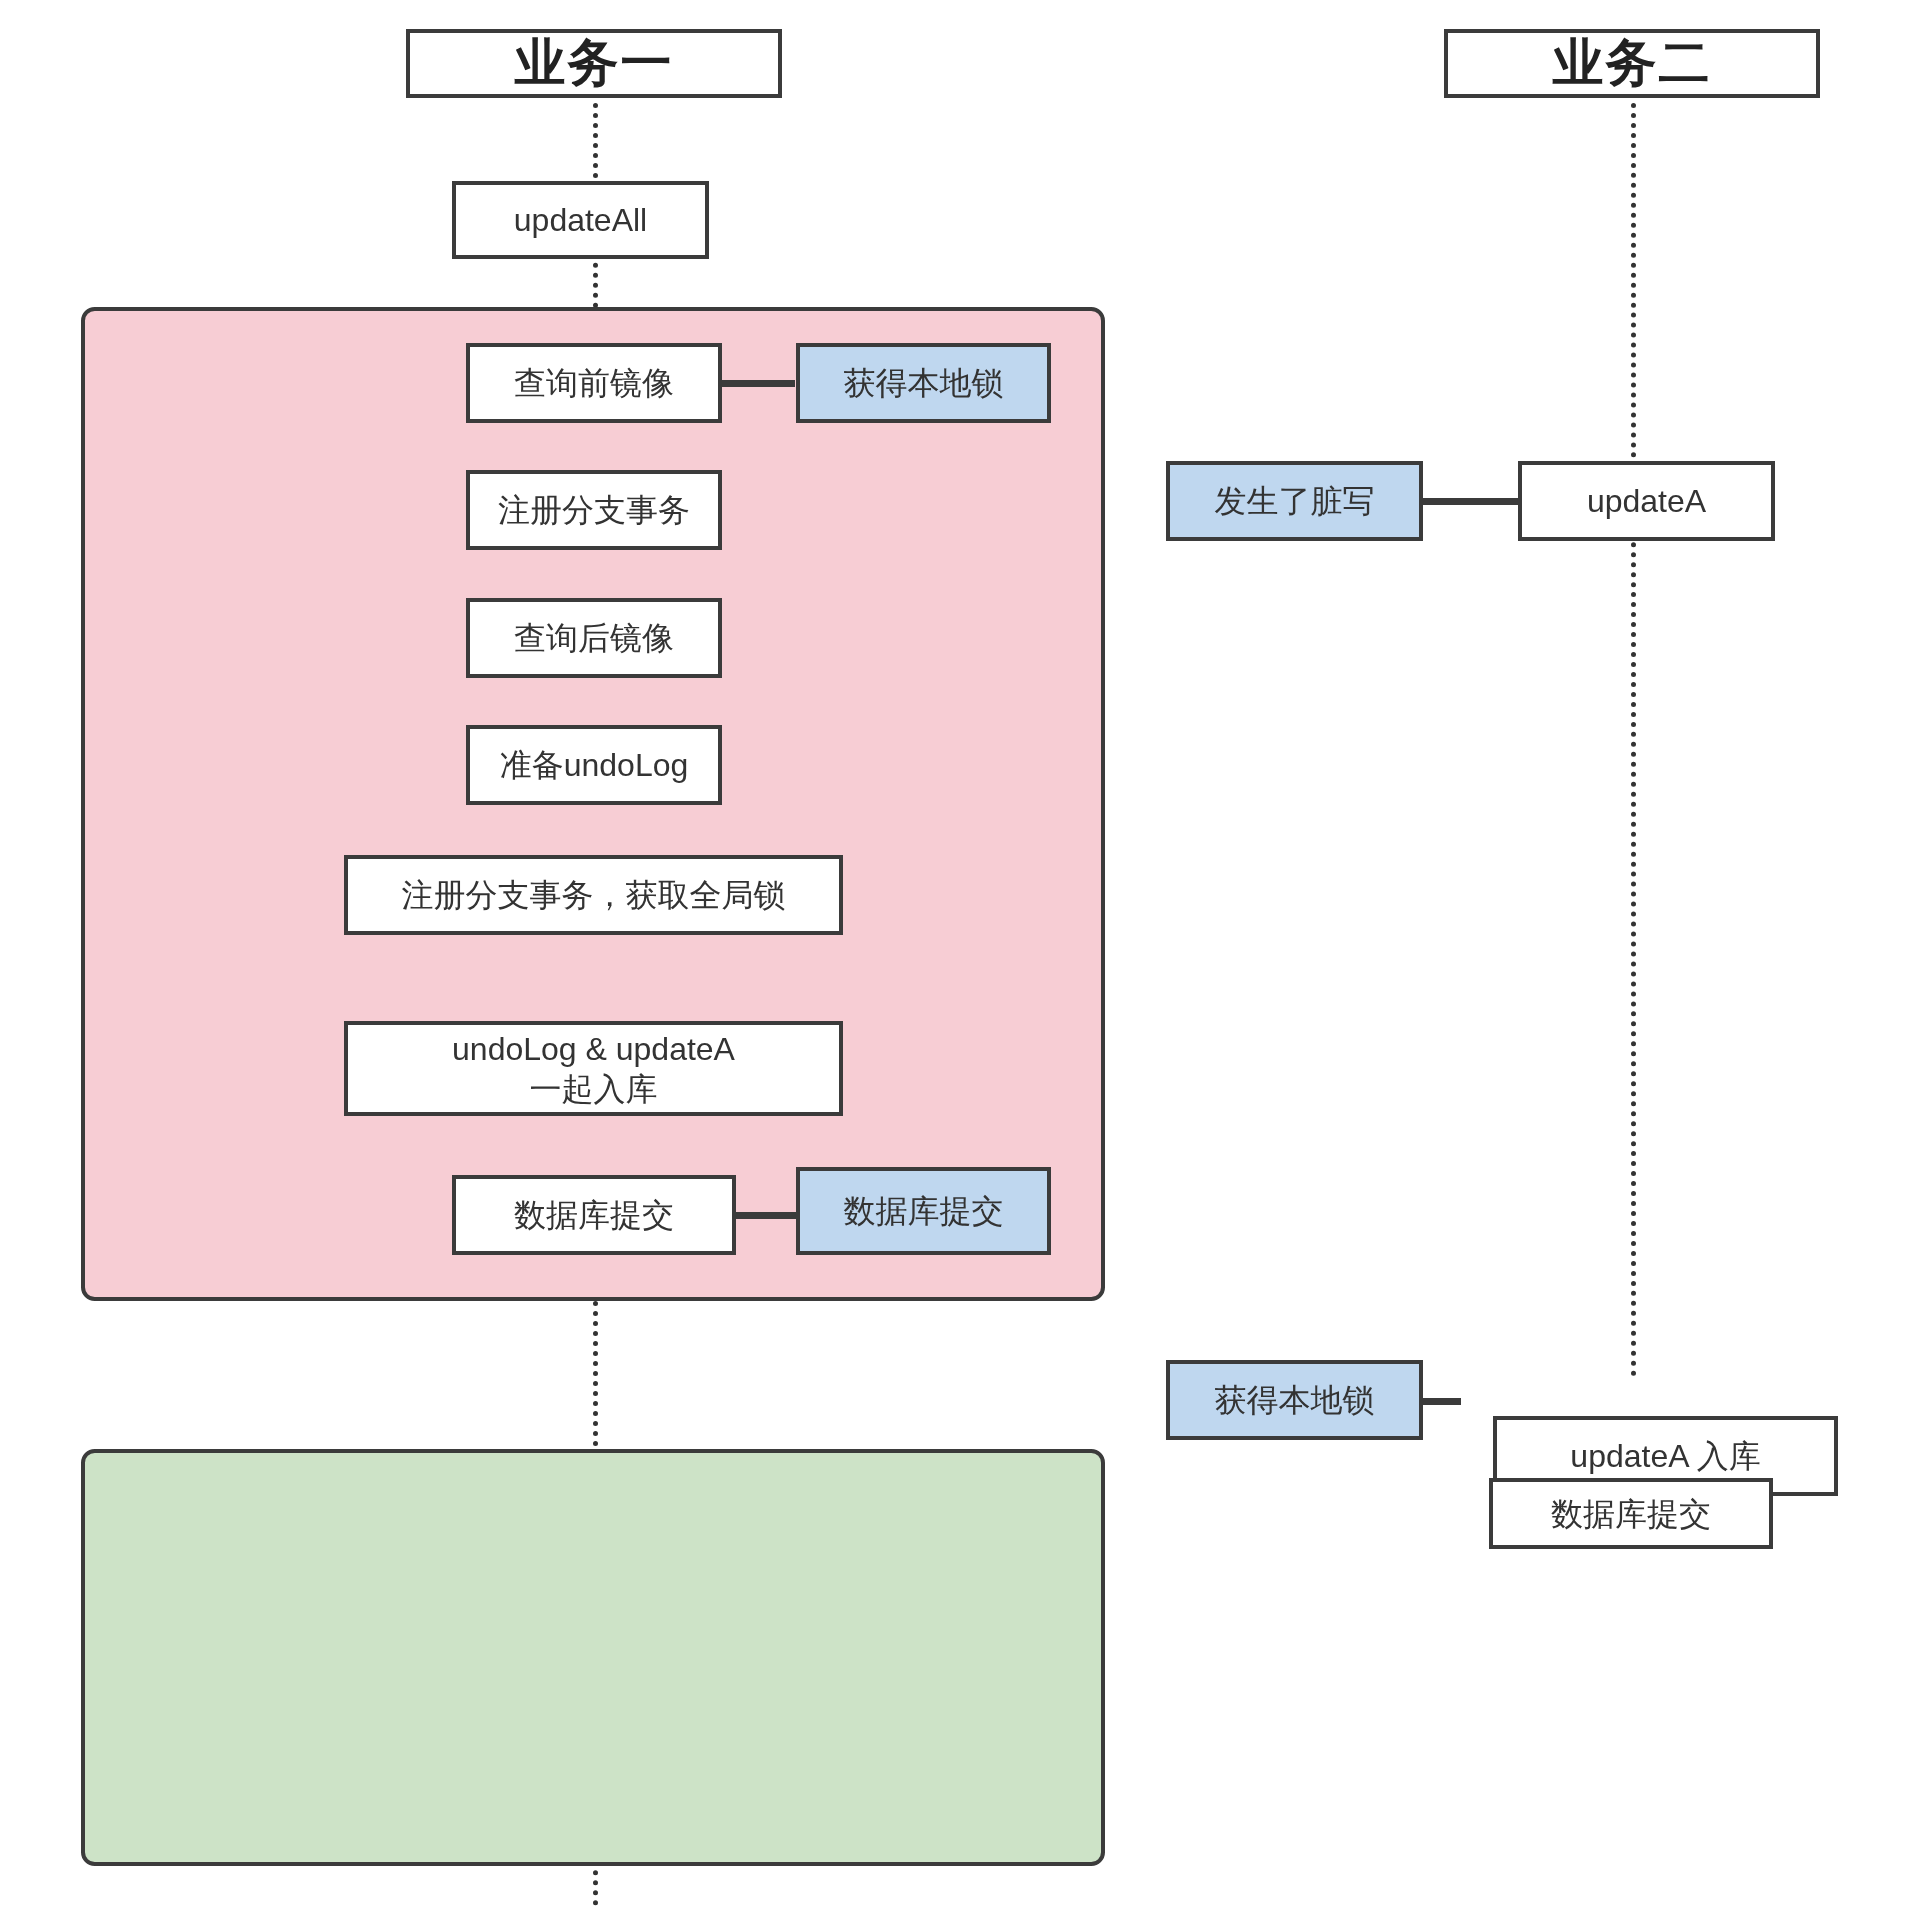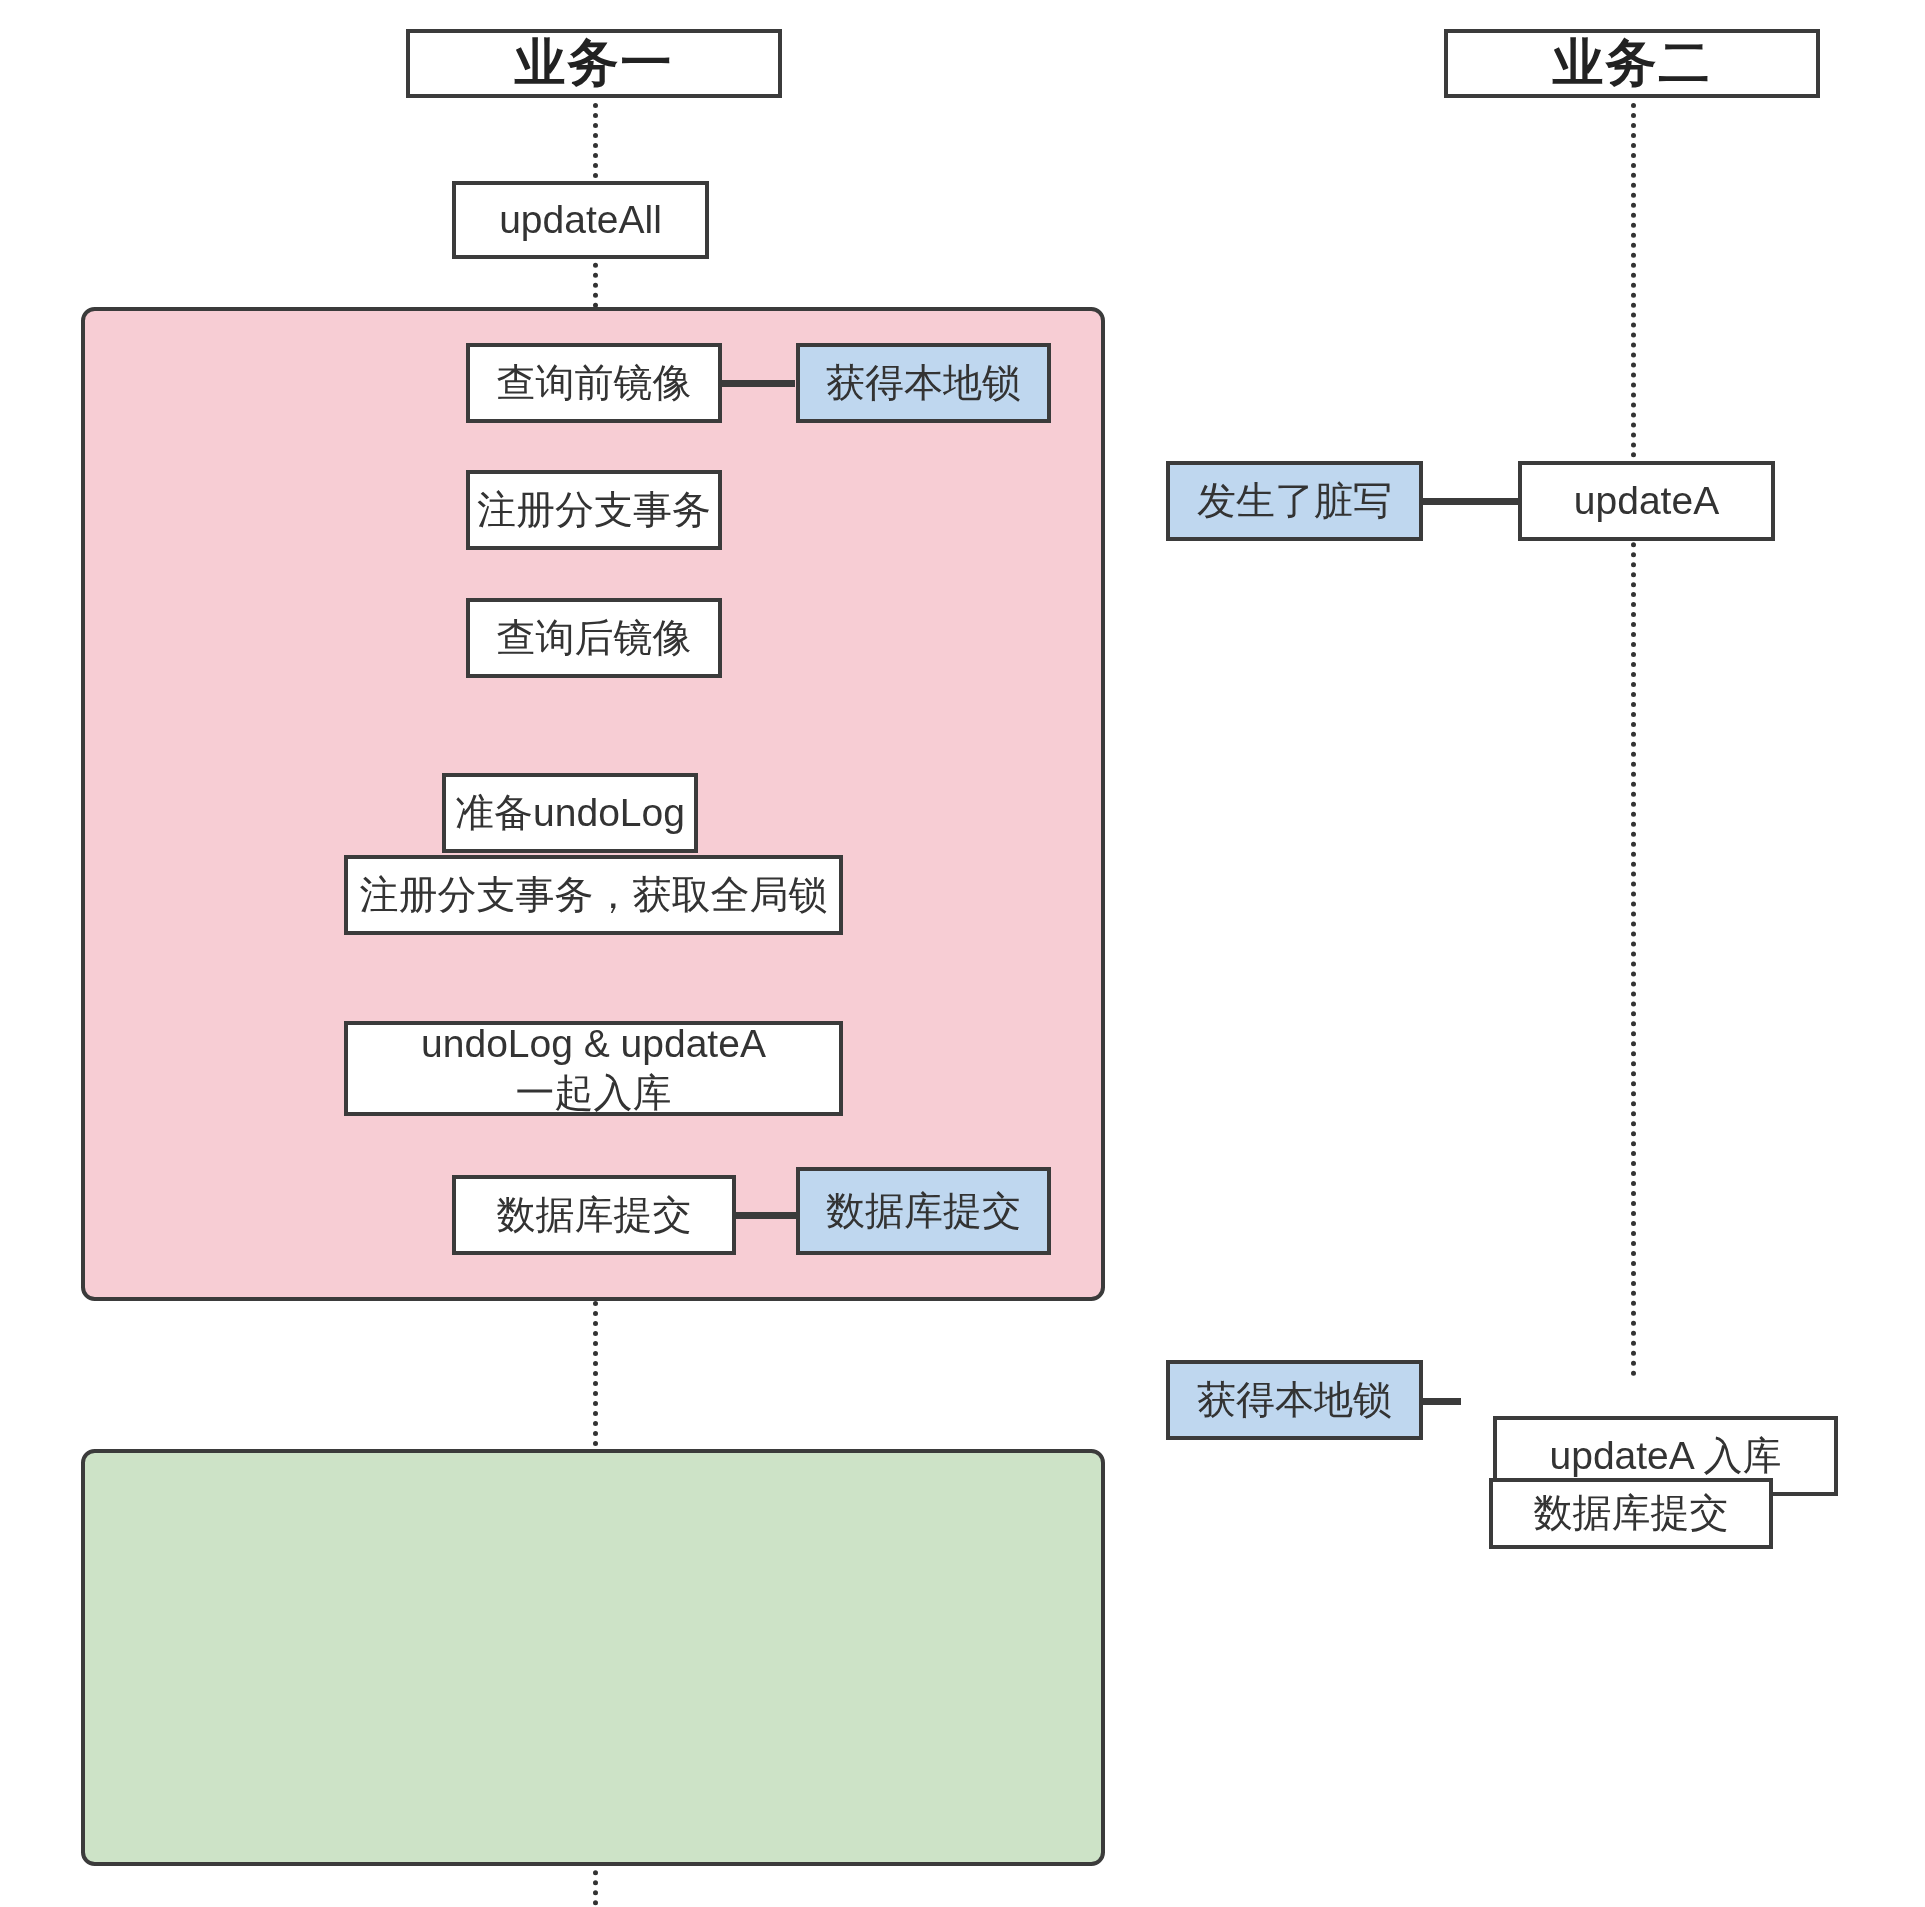--- a/index.html
+++ b/index.html
@@ -64,21 +64,21 @@
   
   .step {
     position: absolute;
     box-sizing: border-box;
     background: #ffffff;
     border: 4.9px solid #3b3b3b;
     display: flex;
     align-items: center;
     justify-content: center;
     text-align: center;
-    font-size: 39px;
+    font-size: 32px;
     color: #333333;
     line-height: 1.25;
     z-index: 6;
   }
   .step.blue { background: #bfd7ef; }
 
   
   .connector {
     position: absolute;
     height: 6.9px;
@@ -138,21 +138,21 @@
   </div>
 
   <div class="step" style="left:466px; top:470px; width:256px; height:80px;">
     <span>注册分支事务</span>
   </div>
 
   <div class="step" style="left:466px; top:598px; width:256px; height:80px;">
     <span>查询后镜像</span>
   </div>
 
-  <div class="step" style="left:442px; top:725px; width:256px; height:80px;margin-top:48px;">
+  <div class="step" style="left:466px; top:725px; width:256px; height:80px;">
     <span>准备undoLog</span>
   </div>
 
   <div class="step" style="left:344px; top:855px; width:499px; height:80px;">
     <span>注册分支事务，获取全局锁</span>
   </div>
 
   <div class="step" style="left:344px; top:1021px; width:499px; height:95px; white-space:pre-line;">
     <span>undoLog &amp; updateA
 一起入库</span>

